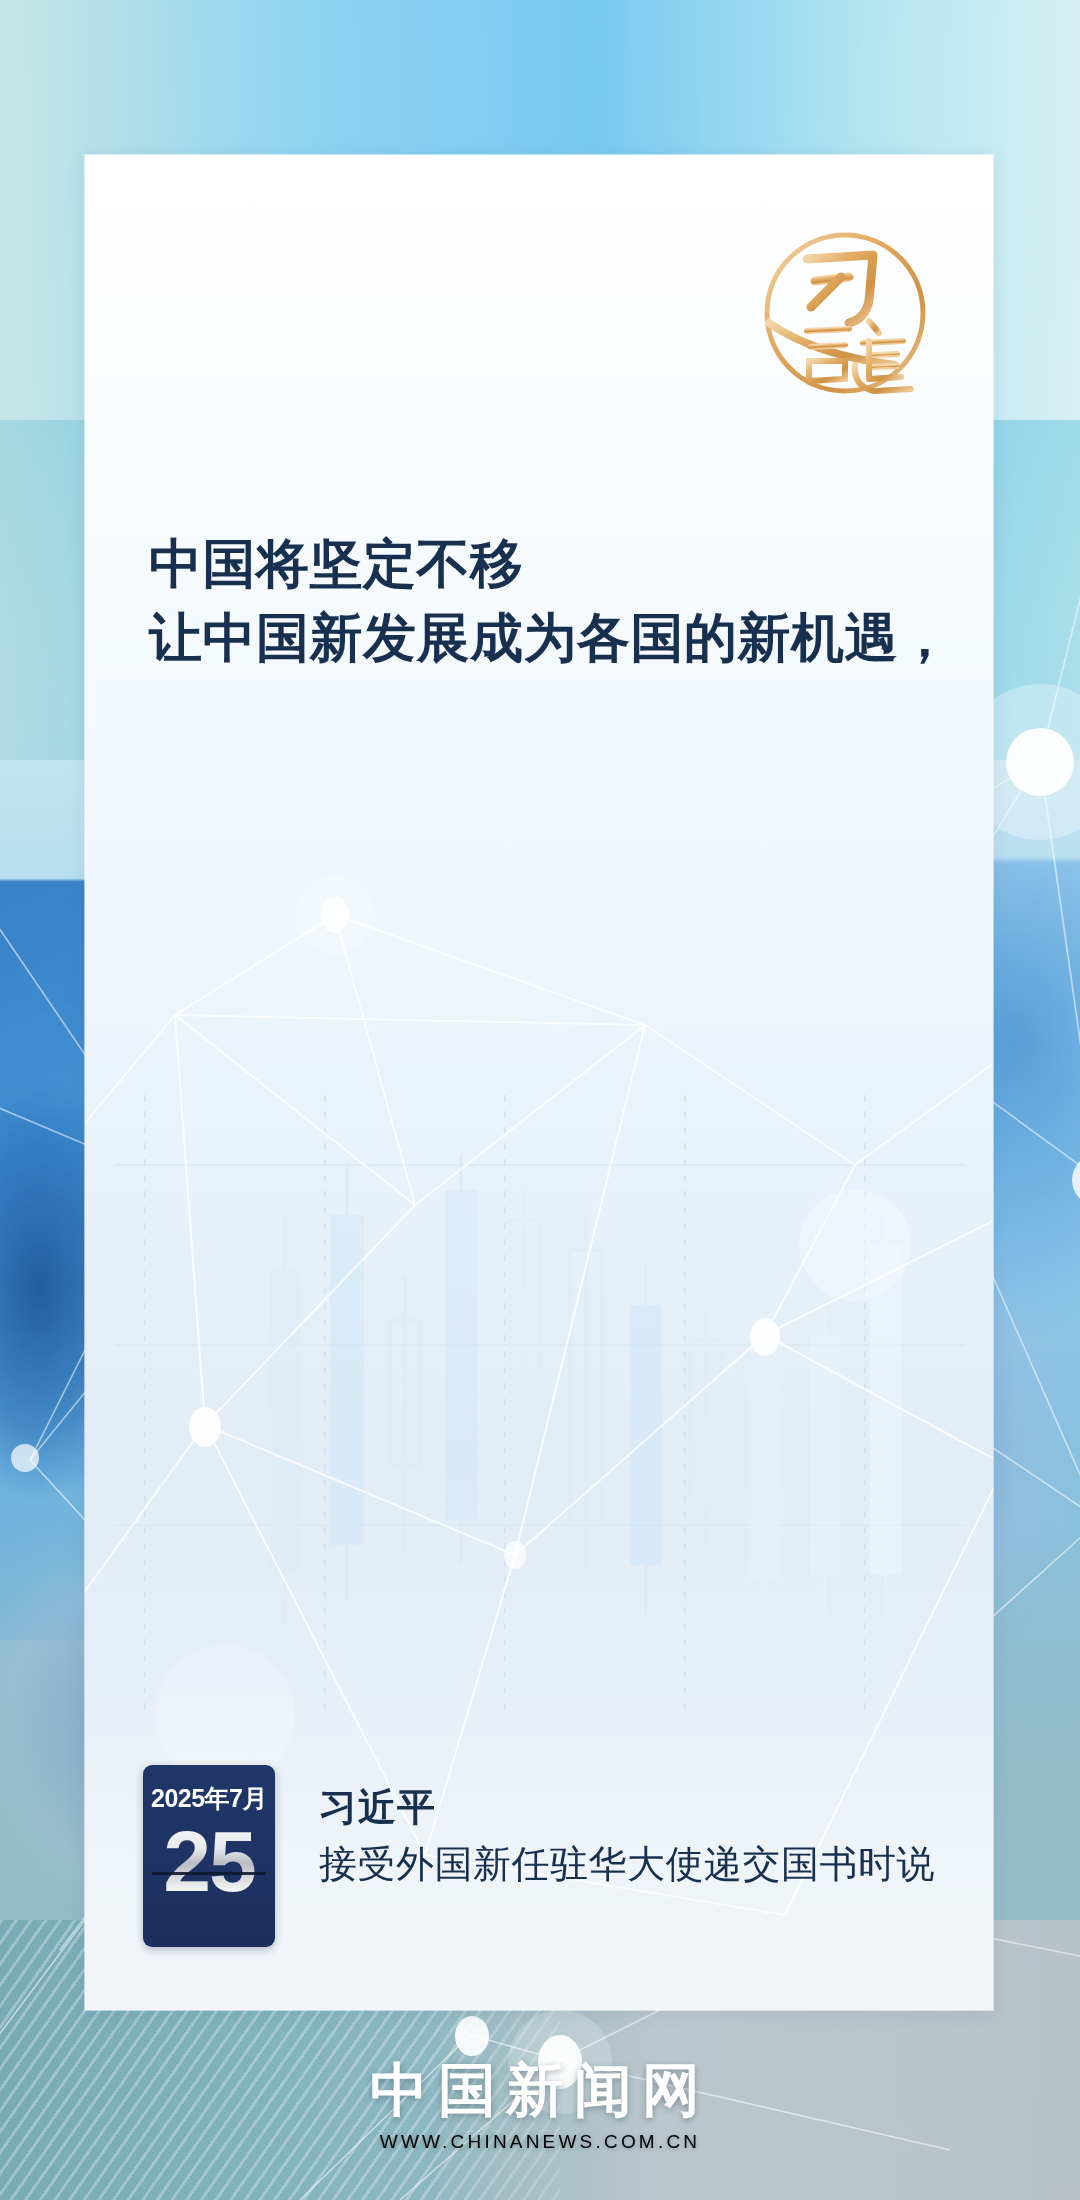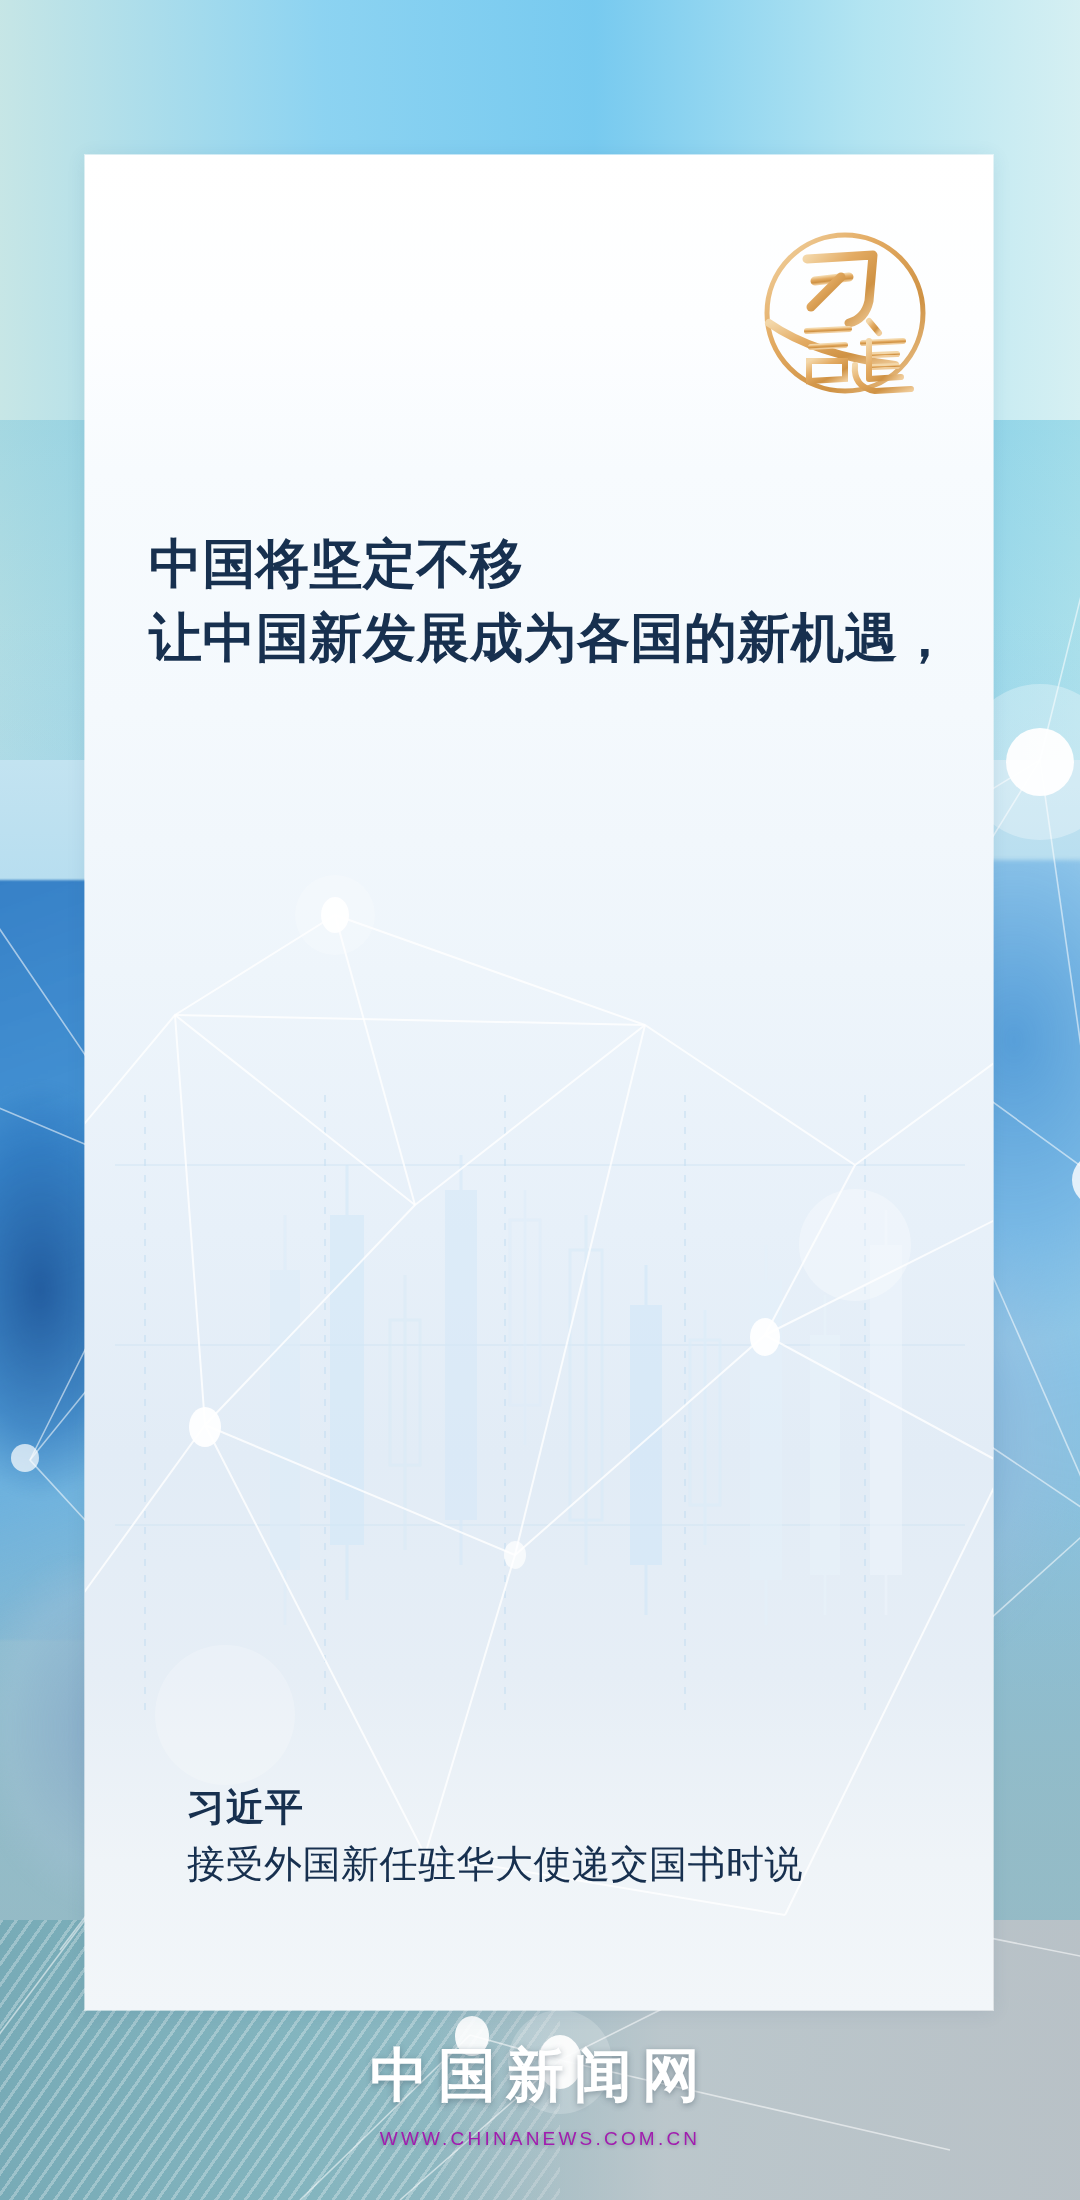--- a/index.html
+++ b/index.html
@@ -157,24 +157,25 @@
   
   .footer {
     position:absolute; left:0; top:2040px; width:100%;
     text-align:center;
   }
   .footer-cn {
     font-family:"Liberation Serif","DejaVu Serif",serif;
     font-size:58px; font-weight:700; color:#ffffff;
     letter-spacing:10px; line-height:72px;
     text-shadow:0 2px 6px rgba(60,80,95,.45);
+    margin-top:15px;
   }
   .footer-url {
-    margin-top:16px;
-    font-size:19px; font-weight:400; color:#a21caf;
+    margin-top:4px;
+    font-size:19px; font-weight:400; color:#000000;
     letter-spacing:3.2px;
     text-shadow:0 1px 4px rgba(60,80,95,.45);
   }
 </style>
 </head>
 <body>
 
 <div class="bg-root">
   <div class="bg-sky"></div>
   <div class="bg-sky2"></div>
@@ -383,20 +384,25 @@
       </g>
     </svg>
   </div>
 
   <div class="quote">
     <div class="quote-line">中国将坚定不移</div>
     <div class="quote-line">让中国新发展成为各国的新机遇，</div>
   </div>
 
   <div class="credit">
+    <div class="date-badge">
+      <div class="date-ym">2025年7月</div>
+      <div class="date-day">25</div>
+      <div class="date-split"></div>
+    </div>
     <div class="attrib">
       <div class="attrib-name">习近平</div>
       <div class="attrib-occasion">接受外国新任驻华大使递交国书时说</div>
     </div>
   </div>
 
 </div>
 
 <div class="footer">
   <div class="footer-cn">中国新闻网</div>

